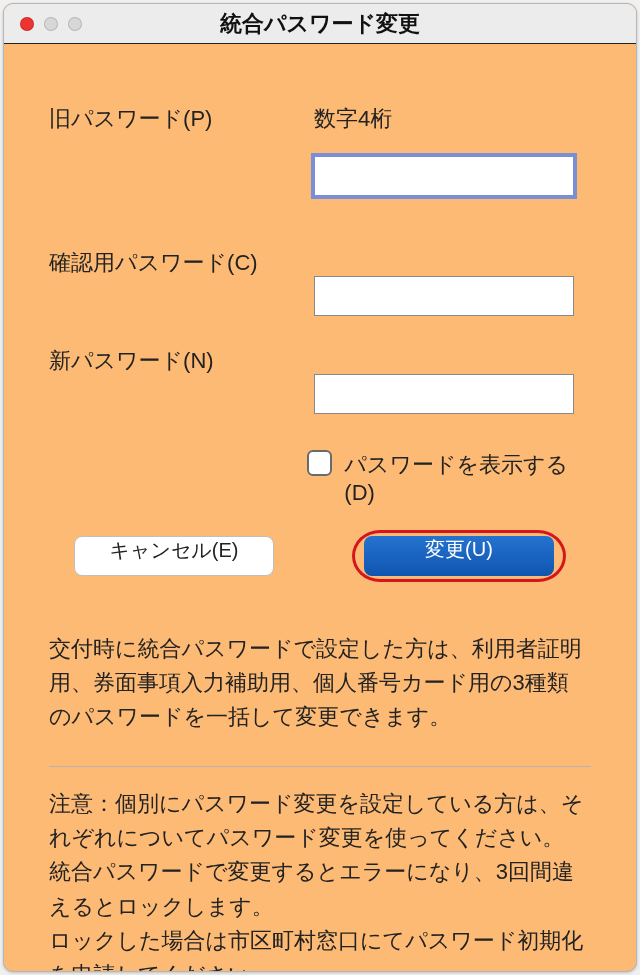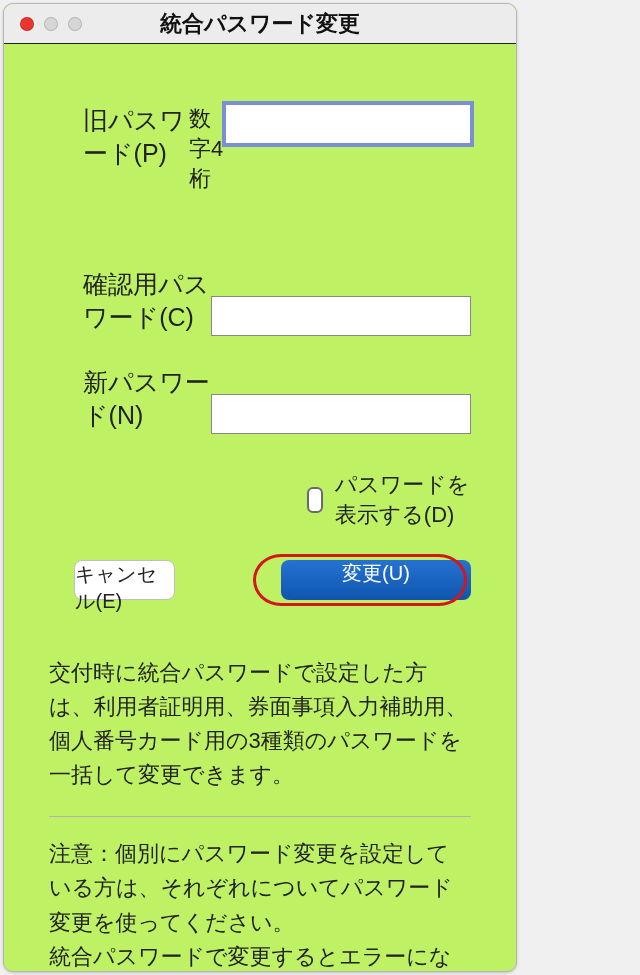--- a/index.html
+++ b/index.html
@@ -4,24 +4,24 @@
   <style>
     * { box-sizing: border-box; margin: 0; padding: 0; }
     body {
       font-family: -apple-system, "Hiragino Sans", "Hiragino Kaku Gothic ProN", Meiryo, sans-serif;
       background: #f0f0f0;
       width: 640px;
       height: 975px;
       overflow: hidden;
     }
     .window {
-      width: 514px;
+      width: 634px;
       height: 969px;
       margin: 3px;
-      background: #bef264;
+      background: #fdba74;
       border: 1px solid #b5b5b5;
       border-radius: 10px;
       box-shadow: 0 1px 3px rgba(0,0,0,0.2);
       overflow: hidden;
     }
     .titlebar {
       height: 40px;
       border-bottom: 1px solid #222;
       display: flex;
       align-items: center;
@@ -53,28 +53,28 @@
       padding: 60px 45px 30px 45px;
     }
     .form-row {
       display: flex;
       align-items: flex-start;
       margin-bottom: 48px;
     }
     .form-row.first { margin-bottom: 52px; }
     .label-col {
       width: 265px;
-      font-size: 25px;
+      font-size: 22px;
       color: #222;
       padding-top: 0;
-      margin-left: 34px;
     }
     .input-col {
       flex: 1;
       display: flex;
+      flex-direction: column;
     }
     .hint {
       font-size: 22px;
       color: #222;
       margin-bottom: 22px;
     }
     .text-input {
       width: 260px;
       height: 40px;
       border: 1px solid #888;
@@ -82,21 +82,20 @@
       font-size: 18px;
       padding: 0 6px;
     }
     .text-input.focused {
       outline: 4px solid #7a8fd6;
       outline-offset: -1px;
       border: 1px solid #5a70c0;
     }
     .checkbox-row {
       display: flex;
-      align-items: center;
       margin-top: -12px;
       margin-bottom: 30px;
       padding-left: 258px;
       font-size: 22px;
       color: #222;
     }
     .chk {
       width: 26px;
       height: 26px;
       border: 2px solid #6a6a6a;
@@ -133,38 +132,37 @@
       justify-content: center;
     }
     .btn-change {
       width: 190px;
       background: linear-gradient(#2573d0, #0f55af);
       border: none;
       color: #fff;
       font-weight: 500;
       position: relative;
       z-index: 1;
-      margin-left: 16px;
     }
     .red-oval {
       position: absolute;
       left: -12px;
       top: -6px;
       width: 214px;
       height: 52px;
       border: 3px solid #d4171d;
       border-radius: 28px / 26px;
       z-index: 2;
       pointer-events: none;
     }
     .info-text {
       font-size: 22px;
       color: #222;
       line-height: 1.55;
-      margin-bottom: 24px;
+      margin-bottom: 32px;
     }
     .divider {
       border: none;
       border-top: 1px solid #b3b3b3;
       margin: 0 0 20px 0;
     }
     .caution-text {
       font-size: 22px;
       color: #222;
       line-height: 1.55;

